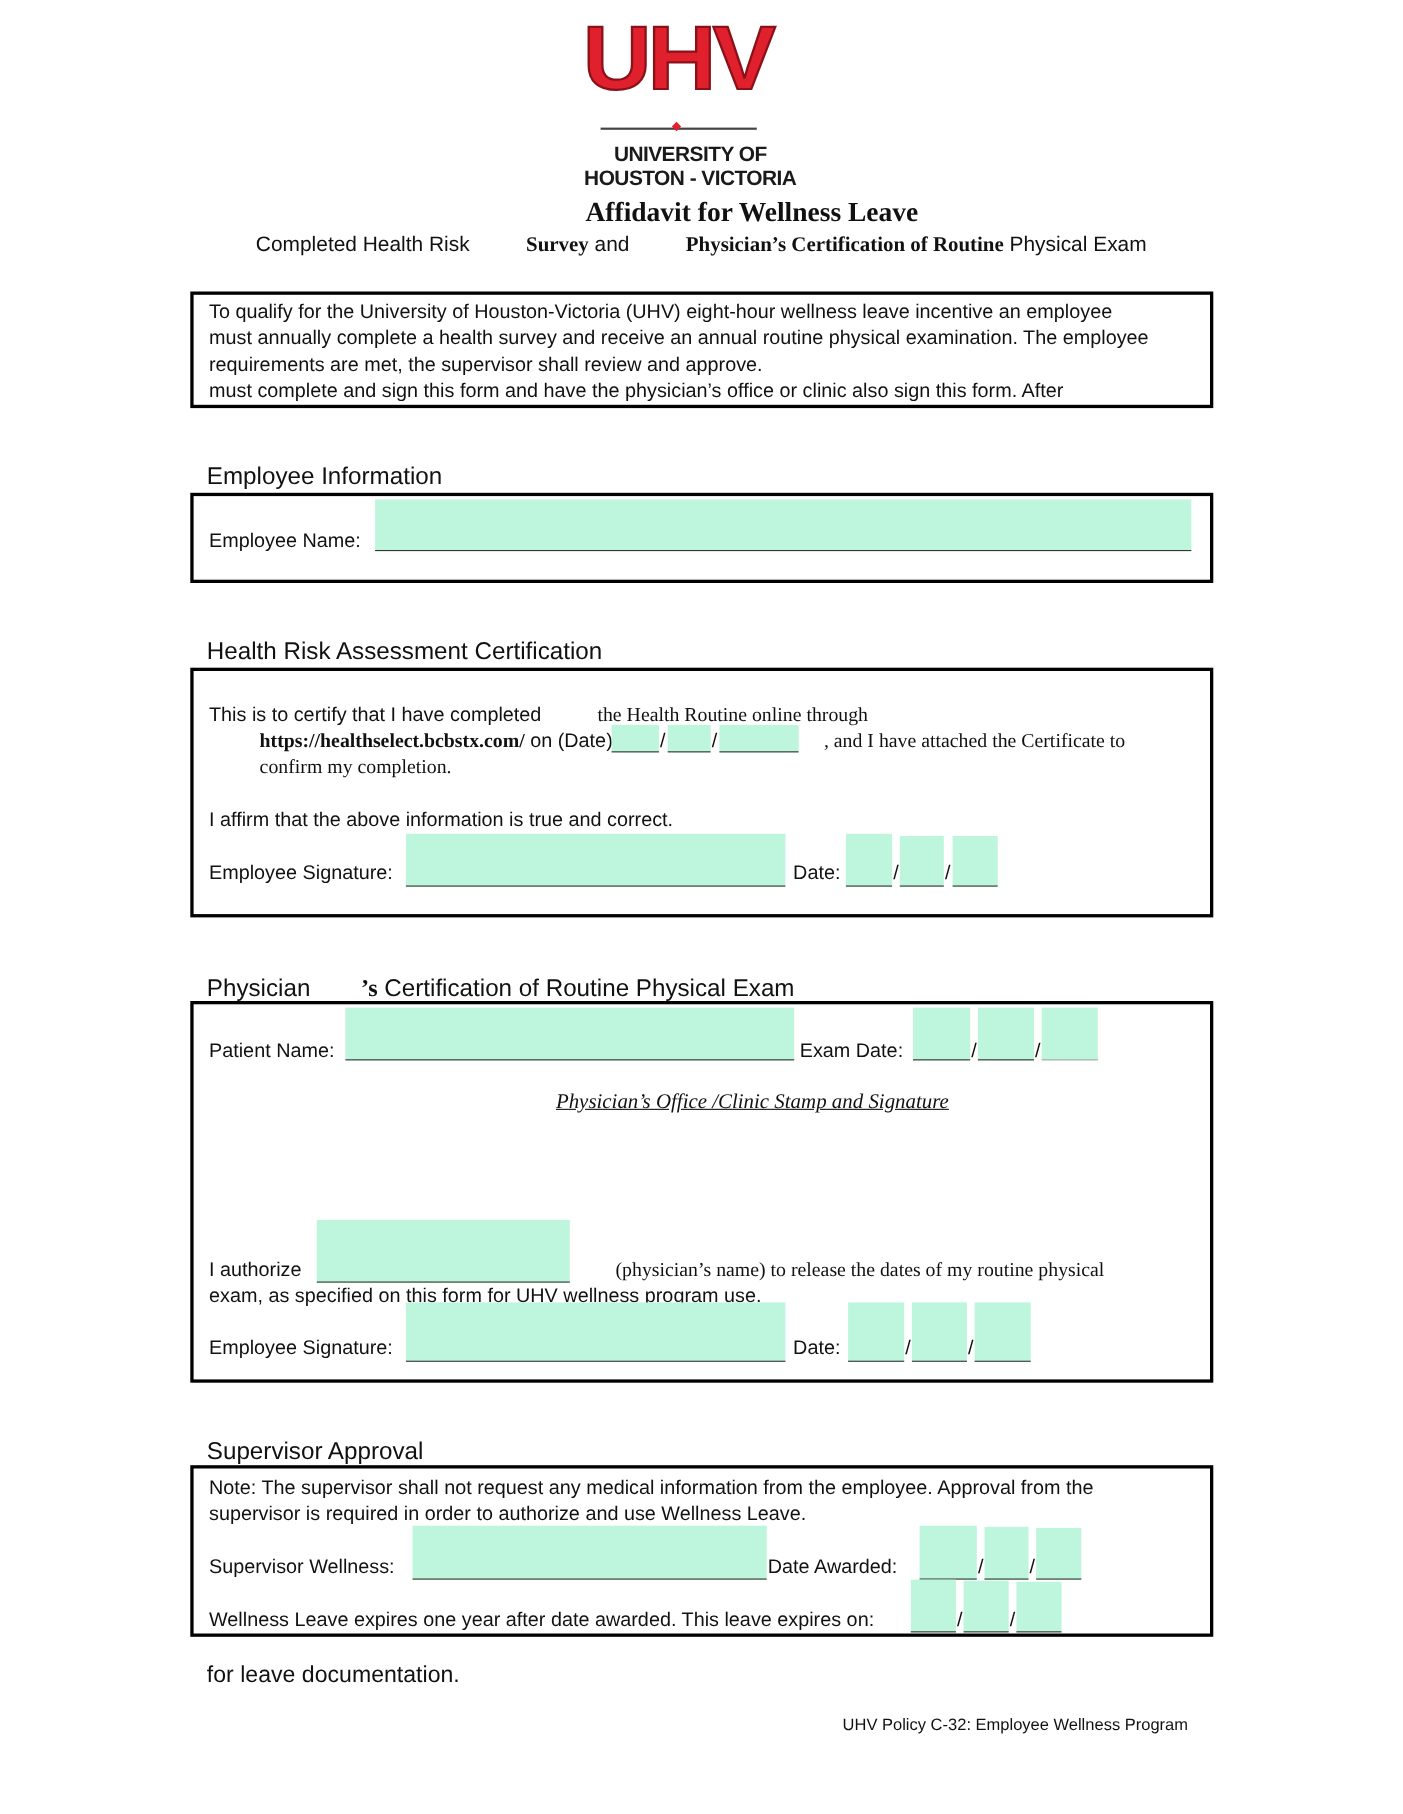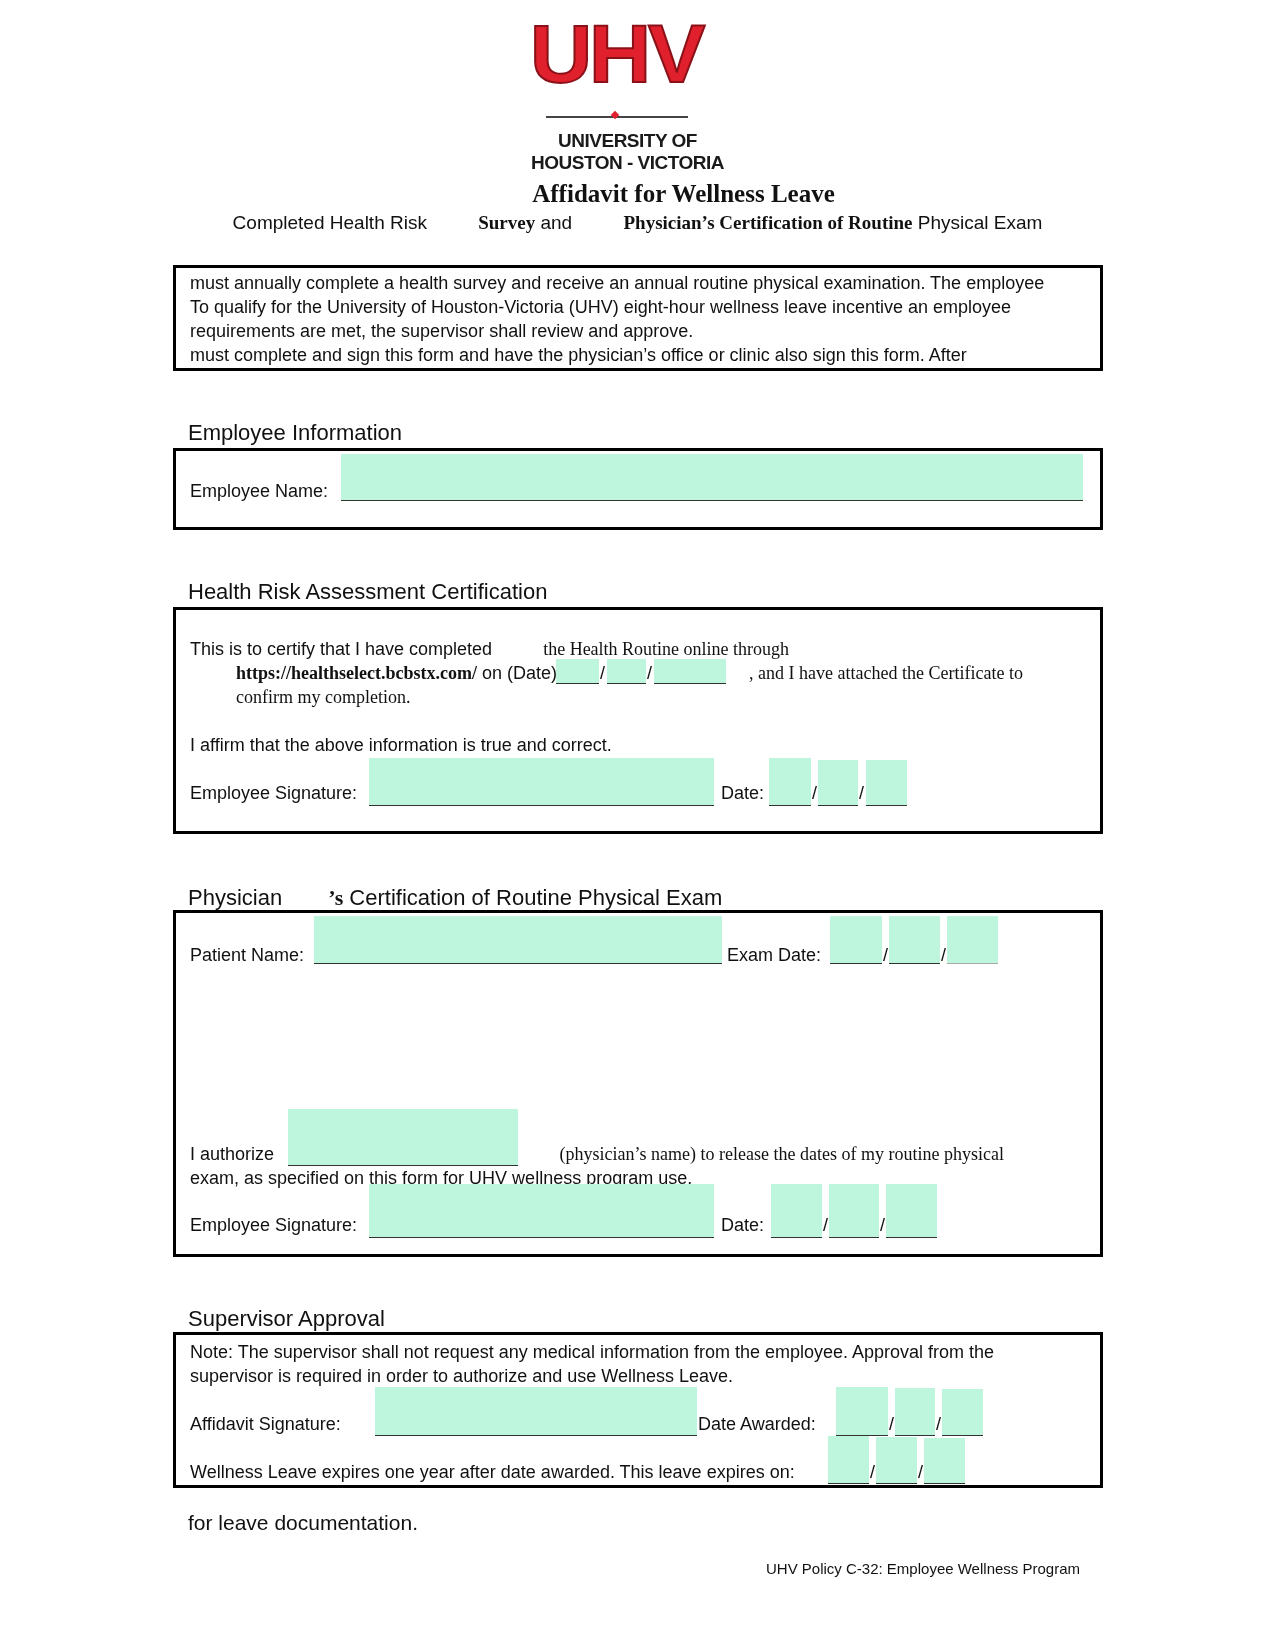--- a/index.html
+++ b/index.html
@@ -27,22 +27,22 @@
   <div class="abs logo-sub" style="left:0;top:140px;width:235px;">HOUSTON - VICTORIA</div>
 </div>
 
 <div class="abs serif" style="left:0;width:1275px;top:180px;text-align:center;font-size:25px;font-weight:bold;">Affidavit for Wellness Leave</div>
 <div class="abs" style="left:0;width:1275px;top:212px;text-align:center;font-size:19px;">
   <span>Completed Health Risk </span><span class="serif" style="font-weight:bold;">Survey</span><span> and </span><span class="serif" style="font-weight:bold;">Physician’s Certification of Routine</span><span> Physical Exam</span>
 </div>
 
 <div class="box" style="top:265px;height:106px;">
   <div class="abs t17" style="left:14px;top:3px;width:900px;">
+    <div>To qualify for the University of Houston-Victoria (UHV) eight-hour wellness leave incentive an employee</div>
     <div>must annually complete a health survey and receive an annual routine physical examination.  The employee</div>
-    <div>To qualify for the University of Houston-Victoria (UHV) eight-hour wellness leave incentive an employee</div>
     <div>requirements are met, the supervisor shall review and approve.</div>
     <div>must complete and sign this form and have the physician’s office or clinic also sign this form.  After</div>
   </div>
 </div>
 
 <div class="abs h2" style="left:188px;top:420px;">Employee Information</div>
 <div class="box" style="top:448px;height:82px;">
   <div class="abs t17" style="left:14px;top:28px;">Employee Name:</div>
   <div class="fld" style="left:165px;top:3px;width:742px;height:46px;border-bottom:1px solid #333;"></div>
 </div>
@@ -77,41 +77,42 @@
 </div>
 <div class="box" style="top:910px;height:347px;">
   <div class="abs t17" style="left:14px;top:30px;">Patient Name:</div>
   <div class="fld" style="left:138px;top:3px;width:408px;height:47px;border-bottom:1px solid #333;"></div>
   <div class="abs t17" style="left:551px;top:30px;">Exam Date:</div>
   <div class="fld" style="left:654px;top:3px;width:52px;height:47px;border-bottom:1px solid #333;"></div>
   <div class="abs t17" style="left:707px;top:30px;">/</div>
   <div class="fld" style="left:713px;top:3px;width:51px;height:47px;border-bottom:1px solid #333;"></div>
   <div class="abs t17" style="left:765px;top:30px;">/</div>
   <div class="fld" style="left:771px;top:3px;width:51px;height:47px;border-bottom:1px solid #aaa;"></div>
+  <div class="abs serif stamp" style="left:0;width:924px;top:78px;text-align:center;">Physician’s Office /Clinic Stamp and Signature</div>
   <div class="abs" style="left:14px;top:105px;width:890px;height:95px;"></div>
   <div class="abs t17" style="left:14px;top:229px;width:900px;">
     <span>I authorize </span><span style="display:inline-block;width:230px;"></span><span class="serif"> (physician’s name) to release the dates of my routine physical</span>
   </div>
   <div class="fld" style="left:112px;top:196px;width:230px;height:56px;border-bottom:1px solid #333;"></div>
   <div class="abs t17" style="left:14px;top:253px;">exam, as specified on this form for UHV wellness program use.</div>
   <div class="abs t17" style="left:14px;top:300px;">Employee Signature:</div>
   <div class="fld" style="left:193px;top:271px;width:345px;height:53px;border-bottom:1px solid #333;"></div>
   <div class="abs t17" style="left:545px;top:300px;">Date:</div>
   <div class="fld" style="left:595px;top:271px;width:51px;height:53px;border-bottom:1px solid #333;"></div>
   <div class="abs t17" style="left:647px;top:300px;">/</div>
   <div class="fld" style="left:653px;top:271px;width:50px;height:53px;border-bottom:1px solid #333;"></div>
   <div class="abs t17" style="left:704px;top:300px;">/</div>
   <div class="fld" style="left:710px;top:271px;width:51px;height:53px;border-bottom:1px solid #333;"></div>
 </div>
 
 <div class="abs h2" style="left:188px;top:1306px;">Supervisor Approval</div>
 <div class="box" style="top:1332px;height:156px;">
   <div class="abs t17" style="left:14px;top:5px;">Note: The supervisor shall not request any medical information from the employee.  Approval from the</div>
   <div class="abs t17" style="left:14px;top:29px;">supervisor is required in order to authorize and use Wellness Leave.</div>
-  <div class="abs t17" style="left:14px;top:77px;">Affidavit Signature:</div>
+  <div class="abs t17" style="left:14px;top:77px;">Supervisor Wellness:</div>
   <div class="fld" style="left:199px;top:52px;width:322px;height:48px;border-bottom:1px solid #333;"></div>
   <div class="abs t17" style="left:522px;top:77px;">Date Awarded:</div>
   <div class="fld" style="left:660px;top:52px;width:52px;height:48px;border-bottom:1px solid #333;"></div>
   <div class="abs t17" style="left:713px;top:77px;">/</div>
   <div class="fld" style="left:719px;top:53px;width:40px;height:47px;border-bottom:1px solid #333;"></div>
   <div class="abs t17" style="left:760px;top:77px;">/</div>
   <div class="fld" style="left:766px;top:54px;width:41px;height:46px;border-bottom:1px solid #333;"></div>
   <div class="abs t17" style="left:14px;top:125px;">Wellness Leave expires one year after date awarded.  This leave expires on:</div>
   <div class="fld" style="left:652px;top:101px;width:41px;height:47px;border-bottom:1px solid #333;"></div>
   <div class="abs t17" style="left:694px;top:125px;">/</div>

